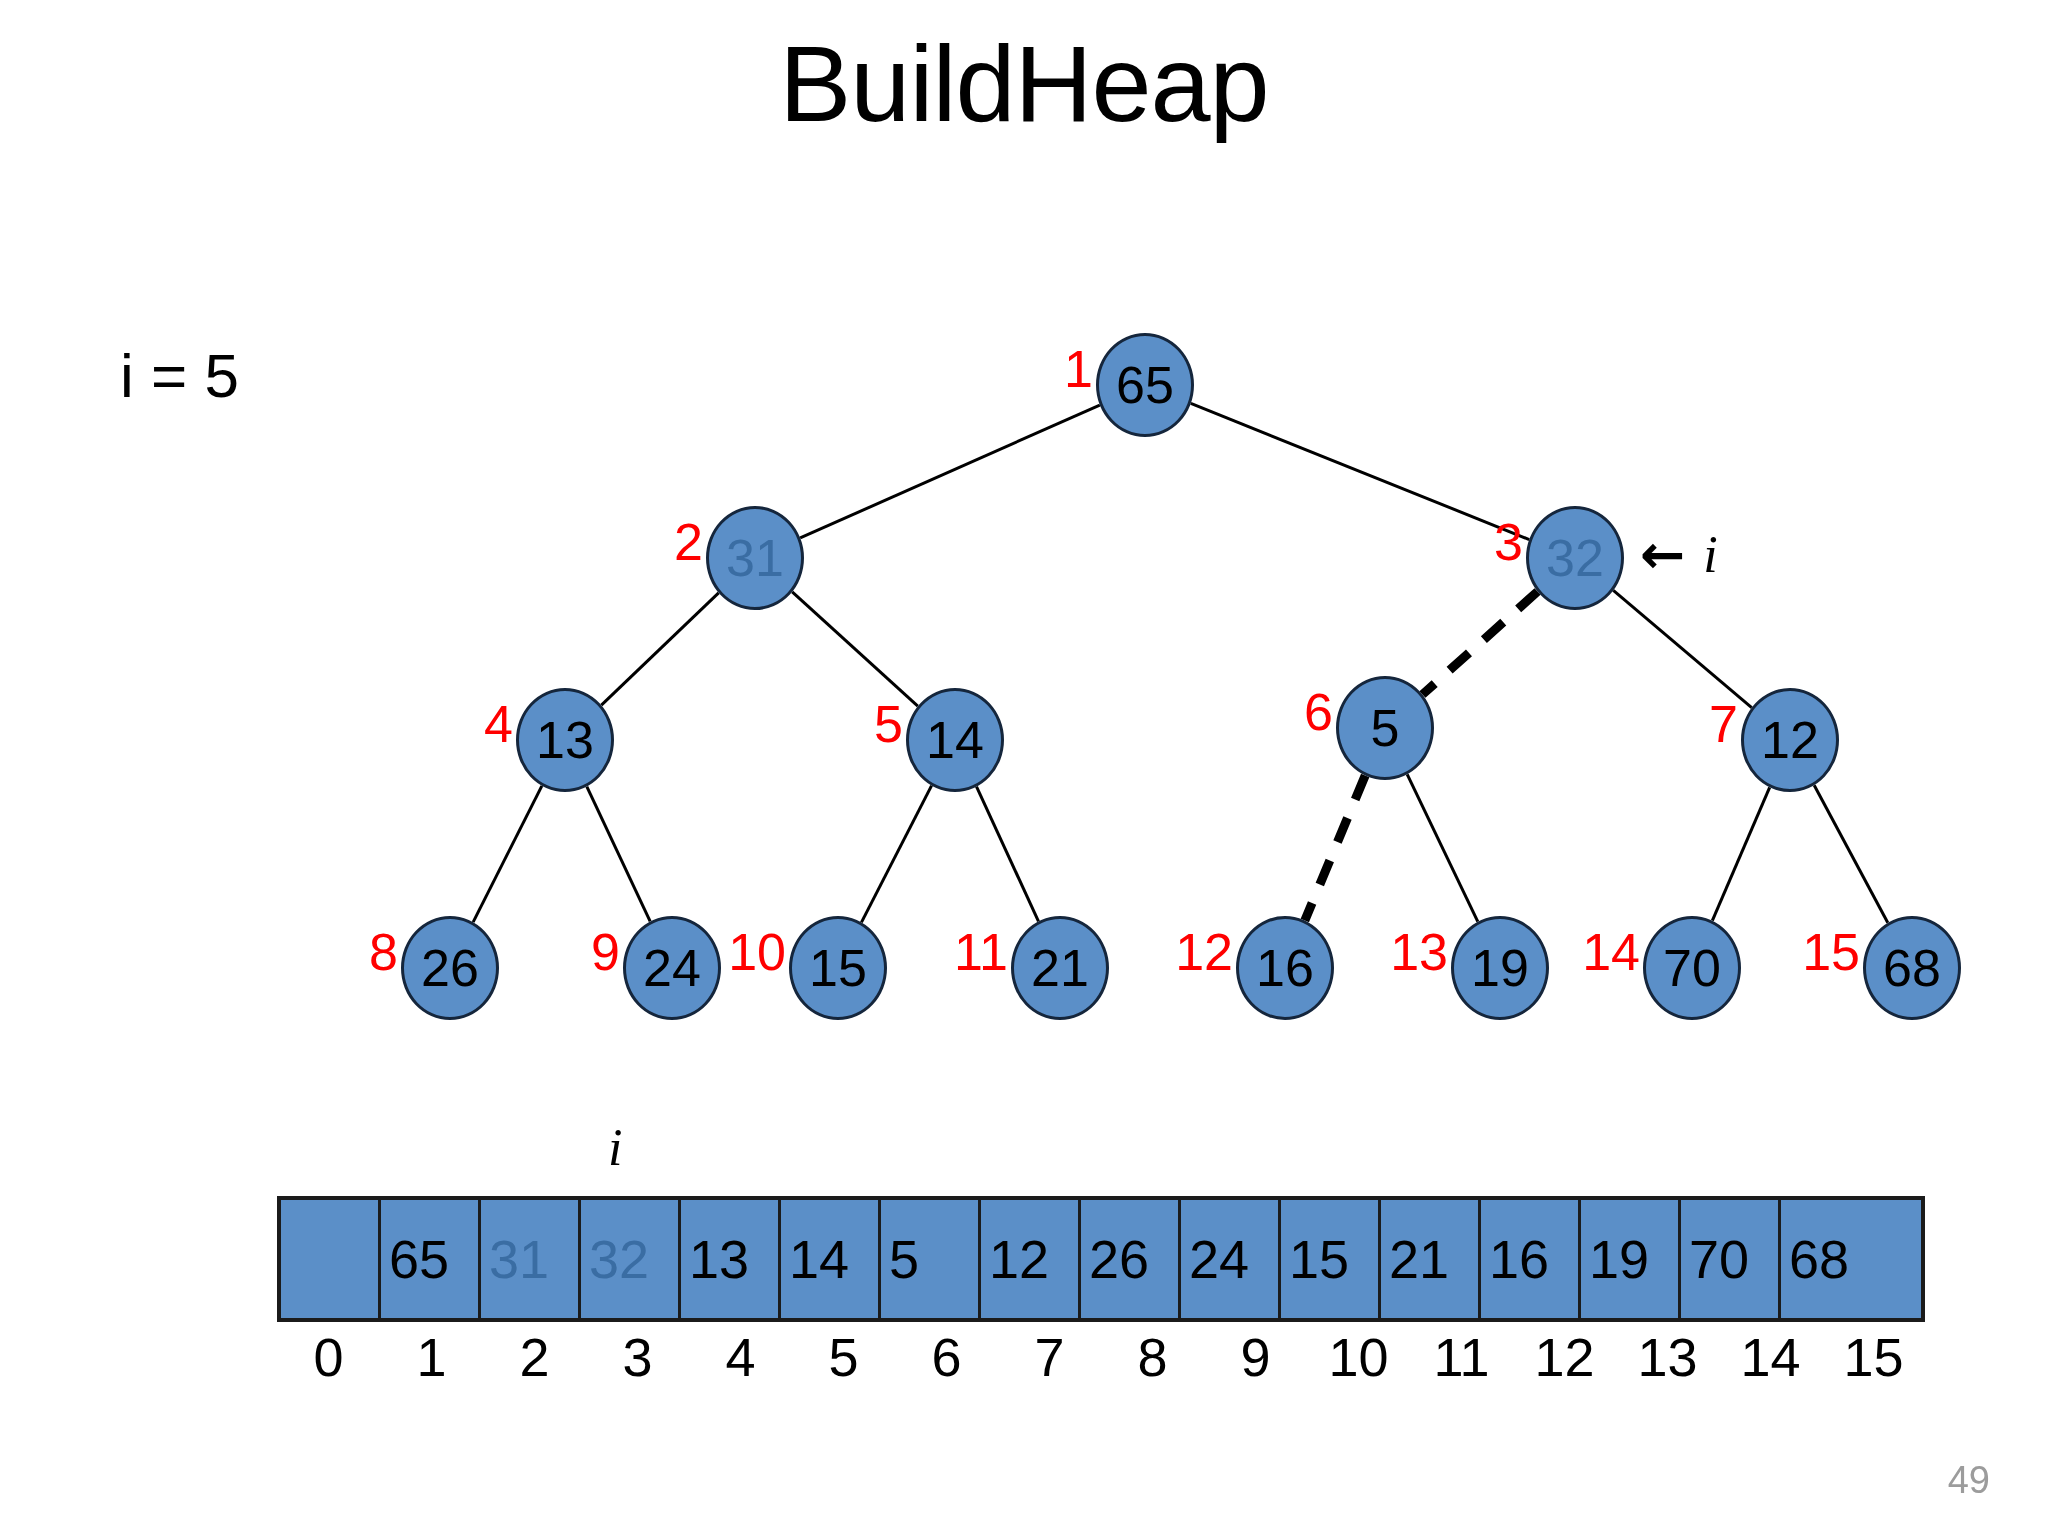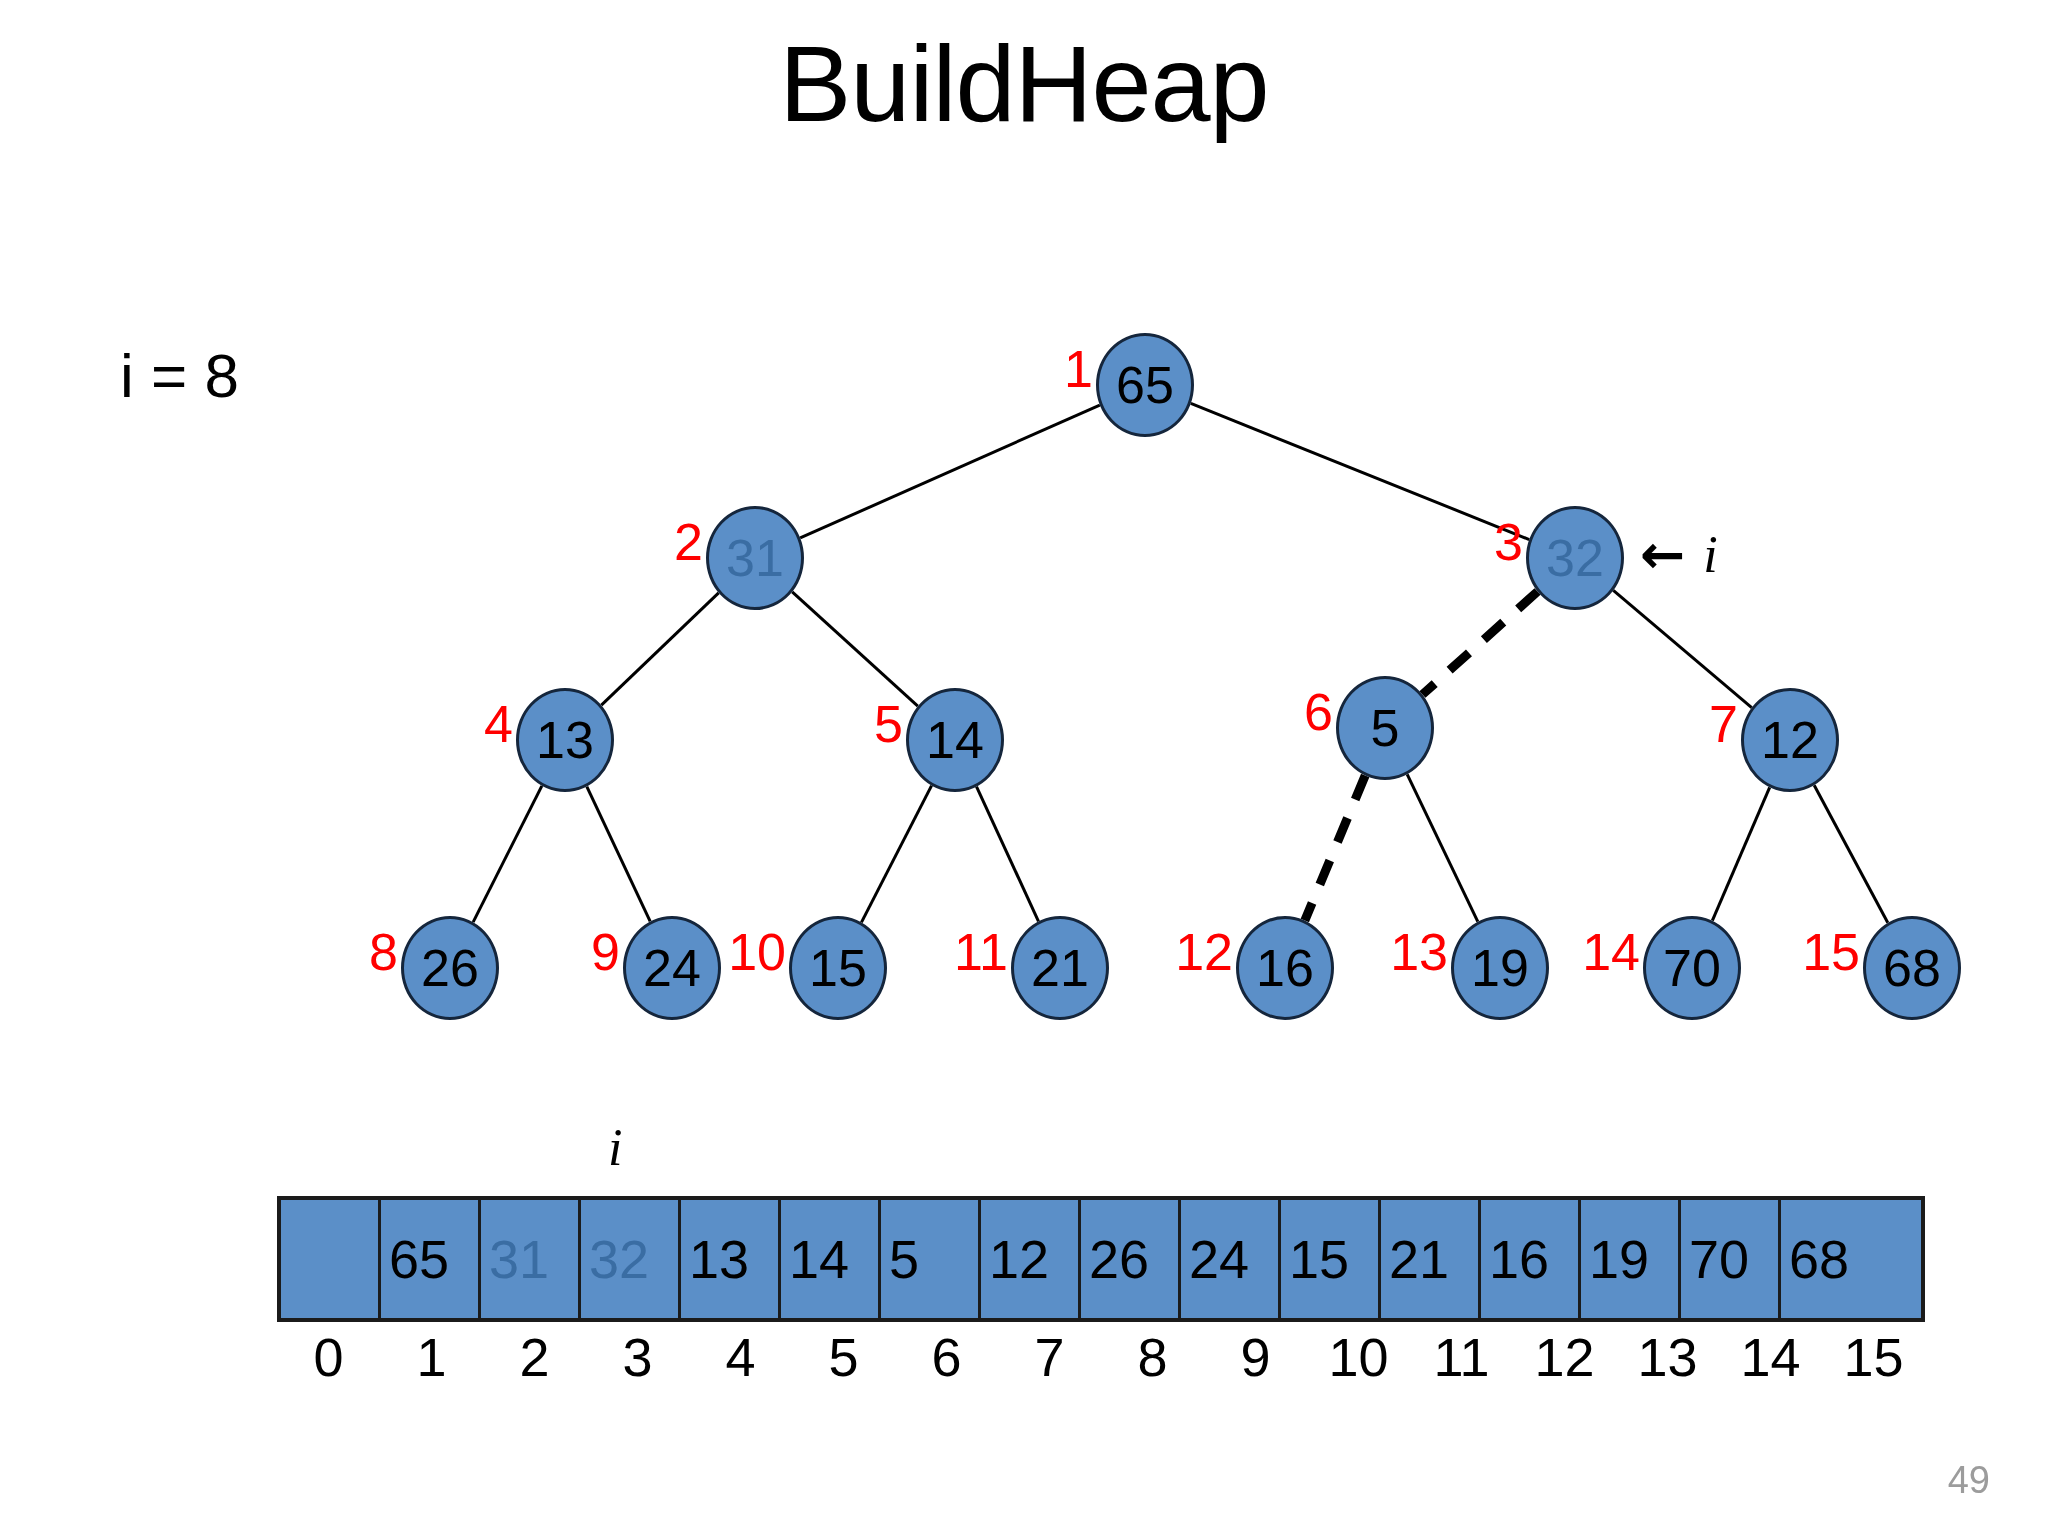--- a/index.html
+++ b/index.html
@@ -176,21 +176,21 @@
     color: #9c9c9c;
     font-family: "Liberation Sans", sans-serif;
     text-align: center;
   }
 </style>
 </head>
 <body>
 
 <div id="slide-title">BuildHeap</div>
 
-<div id="iteration-caption">i = 8</div>
+<div id="iteration-caption">i = 5</div>
 
 <svg id="tree-svg" viewBox="0 0 2048 1536">
     <line x1="1099.7906290728718" y1="405.05441325741845" x2="800.2093709271284" y2="537.9455867425816" stroke="#000000" stroke-width="3"></line>
     <line x1="1190.8178537845665" y1="403.4336946621628" x2="1529.1821462154335" y2="539.5663053378372" stroke="#000000" stroke-width="3"></line>
     <line x1="718.6262210423973" y1="592.8422514225457" x2="601.3737789576027" y2="705.1577485774543" stroke="#000000" stroke-width="3"></line>
     <line x1="792.1970085497144" y1="591.8492777802401" x2="917.8029914502856" y2="706.1507222197599" stroke="#000000" stroke-width="3"></line>
     <line x1="1537.5380397978686" y1="591.5185959703281" x2="1422.4619602021314" y2="694.4814040296719" stroke="#000000" stroke-width="9" stroke-dasharray="26 20"></line>
     <line x1="1613.3059885662224" y1="590.426464739779" x2="1751.6940114337776" y2="707.573535260221" stroke="#000000" stroke-width="3"></line>
     <line x1="541.8761750729514" y1="785.8454963771051" x2="473.1238249270486" y2="922.1545036228949" stroke="#000000" stroke-width="3"></line>
     <line x1="586.8443411005628" y1="786.5468202890497" x2="650.1556588994372" y2="921.4531797109503" stroke="#000000" stroke-width="3"></line>

